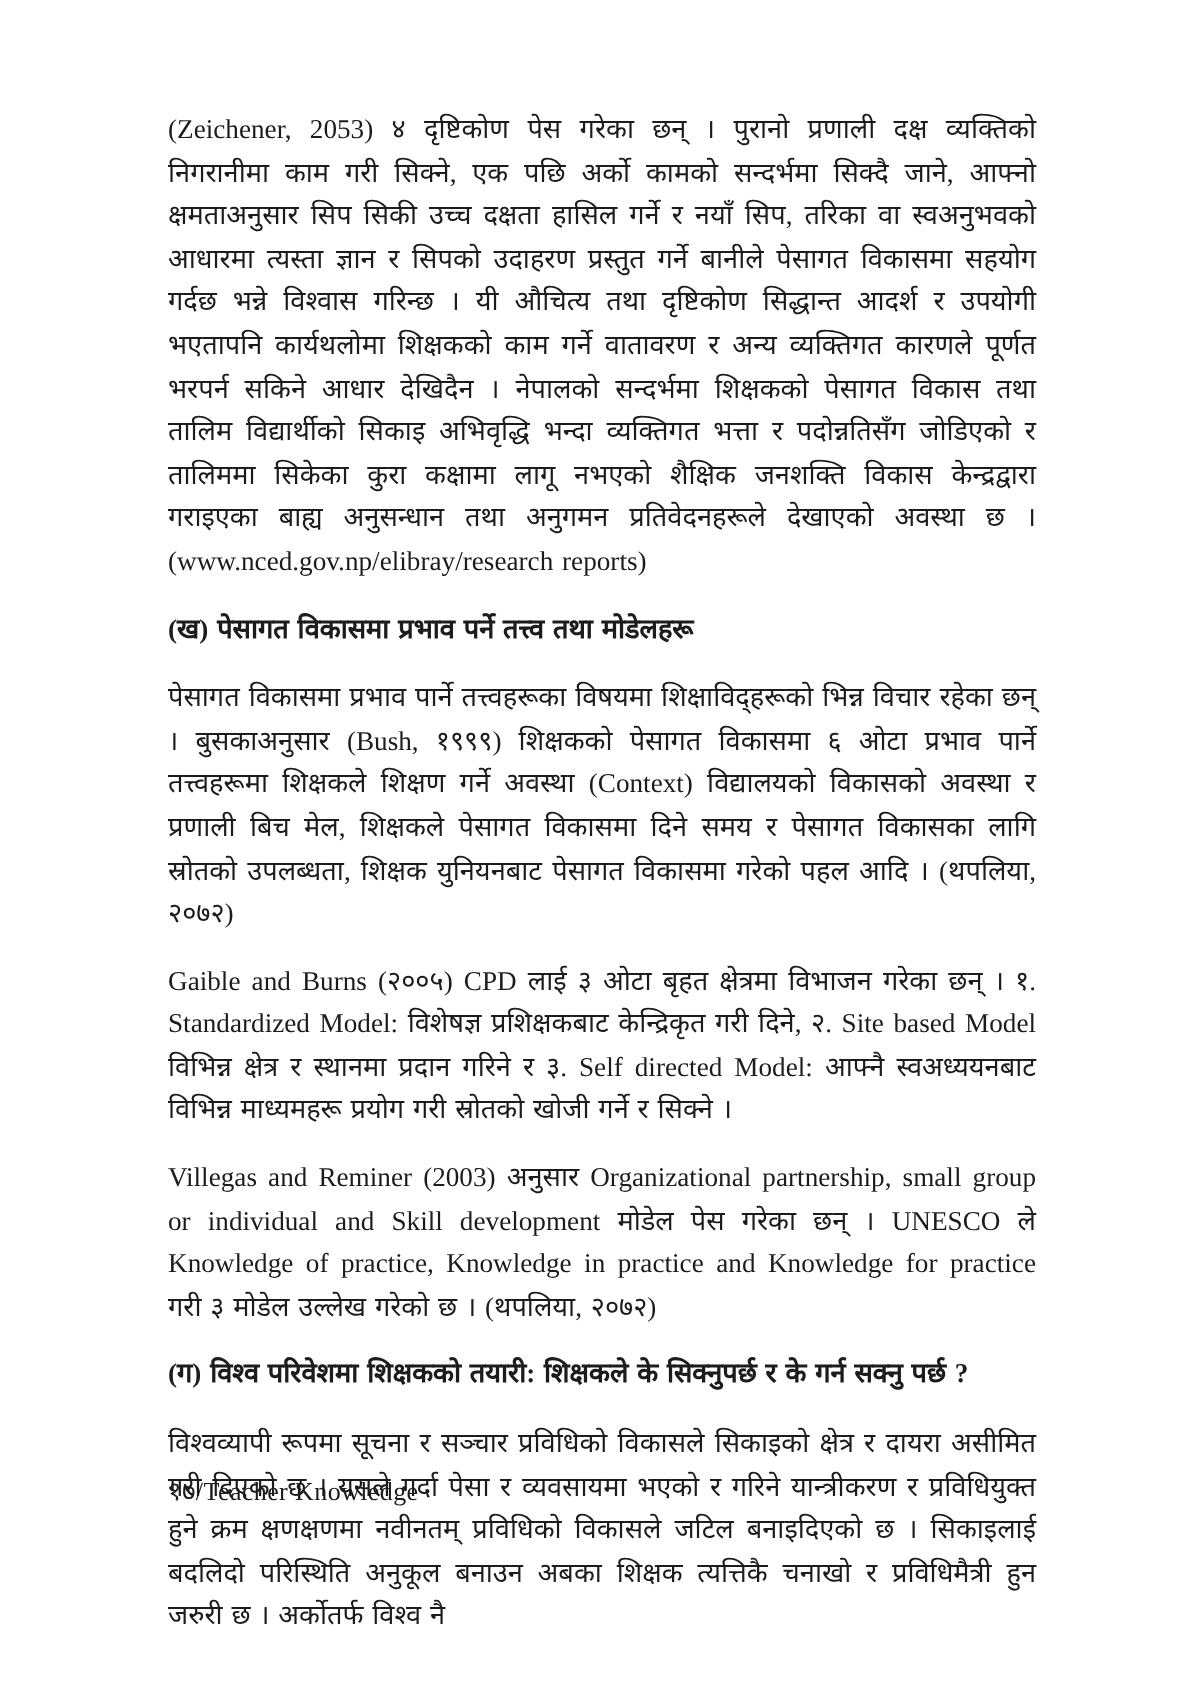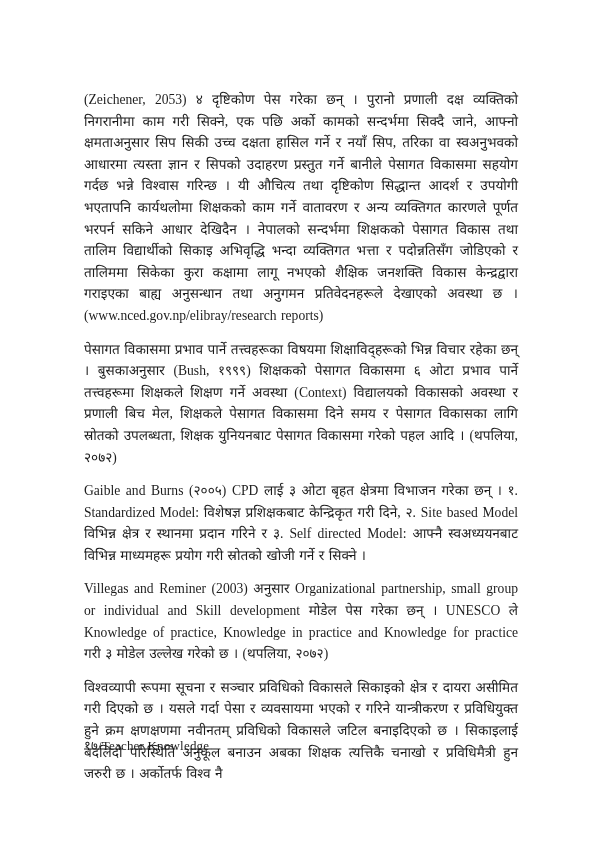--- a/index.html
+++ b/index.html
@@ -11,21 +11,21 @@
     overflow: hidden;
     font-family: "Liberation Serif", "DejaVu Serif", serif;
     color: #1c1c1c;
   }
   .page {
     position: absolute;
     top: 0; left: 0;
     width: 601px;
     height: 850px;
     background: #ffffff;
-    padding: 89px 83px 0 84px;
+    padding: 54px 83px 0 84px;
   }
   .body-text {
     font-size: 13.6px;
     line-height: 21.6px;
     text-align: justify;
     text-justify: inter-word;
     margin-bottom: 12px;
     word-spacing: 1px;
   }
   .section-heading {
@@ -46,26 +46,28 @@
     letter-spacing: 0.2px;
   }
   .footer span { font-weight: normal; }
 </style>
 </head>
 <body>
 
 <div class="page">
   <p class="body-text">(Zeichener, 2053) ४ दृष्टिकोण पेस गरेका छन् । पुरानो प्रणाली दक्ष व्यक्तिको निगरानीमा काम गरी सिक्ने, एक पछि अर्को कामको सन्दर्भमा सिक्दै जाने, आफ्नो क्षमताअनुसार सिप सिकी उच्च दक्षता हासिल गर्ने र नयाँ सिप, तरिका वा स्वअनुभवको आधारमा त्यस्ता ज्ञान र सिपको उदाहरण प्रस्तुत गर्ने बानीले पेसागत विकासमा सहयोग गर्दछ भन्ने विश्वास गरिन्छ । यी औचित्य तथा दृष्टिकोण सिद्धान्त आदर्श र उपयोगी भएतापनि कार्यथलोमा शिक्षकको काम गर्ने वातावरण र अन्य व्यक्तिगत कारणले पूर्णत भरपर्न सकिने आधार देखिदैन । नेपालको सन्दर्भमा शिक्षकको पेसागत विकास तथा तालिम विद्यार्थीको सिकाइ अभिवृद्धि भन्दा व्यक्तिगत भत्ता र पदोन्नतिसँग जोडिएको र तालिममा सिकेका कुरा कक्षामा लागू नभएको शैक्षिक जनशक्ति विकास केन्द्रद्वारा गराइएका बाह्य अनुसन्धान तथा अनुगमन प्रतिवेदनहरूले देखाएको अवस्था छ । (www.nced.gov.np/elibray/research reports)</p>
 
+  <h3 class="section-heading">(ख) पेसागत विकासमा प्रभाव पर्ने तत्त्व तथा मोडेलहरू</h3>
 
   <p class="body-text">पेसागत विकासमा प्रभाव पार्ने तत्त्वहरूका विषयमा शिक्षाविद्हरूको भिन्न विचार रहेका छन् । बुसकाअनुसार (Bush, १९९९) शिक्षकको पेसागत विकासमा ६ ओटा प्रभाव पार्ने तत्त्वहरूमा शिक्षकले शिक्षण गर्ने अवस्था (Context) विद्यालयको विकासको अवस्था र प्रणाली बिच मेल, शिक्षकले पेसागत विकासमा दिने समय र पेसागत विकासका लागि स्रोतको उपलब्धता, शिक्षक युनियनबाट पेसागत विकासमा गरेको पहल आदि । (थपलिया, २०७२)</p>
 
   <p class="body-text">Gaible and Burns (२००५) CPD लाई ३ ओटा बृहत क्षेत्रमा विभाजन गरेका छन् । १. Standardized Model: विशेषज्ञ प्रशिक्षकबाट केन्द्रिकृत गरी दिने, २. Site based Model विभिन्न क्षेत्र र स्थानमा प्रदान गरिने र ३. Self directed Model: आफ्नै स्वअध्ययनबाट विभिन्न माध्यमहरू प्रयोग गरी स्रोतको खोजी गर्ने र सिक्ने ।</p>
 
   <p class="body-text">Villegas and Reminer (2003) अनुसार Organizational partnership, small group or individual and Skill development मोडेल पेस गरेका छन् । UNESCO ले Knowledge of practice, Knowledge in practice and Knowledge for practice गरी ३ मोडेल उल्लेख गरेको छ । (थपलिया, २०७२)</p>
 
+  <h3 class="section-heading">(ग) विश्व परिवेशमा शिक्षकको तयारी: शिक्षकले के सिक्नुपर्छ र के गर्न सक्नु पर्छ  ?</h3>
 
   <p class="body-text">विश्वव्यापी रूपमा सूचना र सञ्चार प्रविधिको विकासले सिकाइको क्षेत्र र दायरा असीमित गरी दिएको छ । यसले गर्दा पेसा र व्यवसायमा भएको र गरिने यान्त्रीकरण र प्रविधियुक्त हुने क्रम क्षणक्षणमा नवीनतम् प्रविधिको विकासले जटिल बनाइदिएको छ । सिकाइलाई बदलिदो परिस्थिति अनुकूल बनाउन अबका शिक्षक त्यत्तिकै चनाखो र प्रविधिमैत्री हुन जरुरी छ । अर्कोतर्फ विश्व नै</p>
 
   <div class="footer">
     <span>१७/</span><span>Teacher Knowledge</span>
   </div>
 </div>
 
 </body></html>

